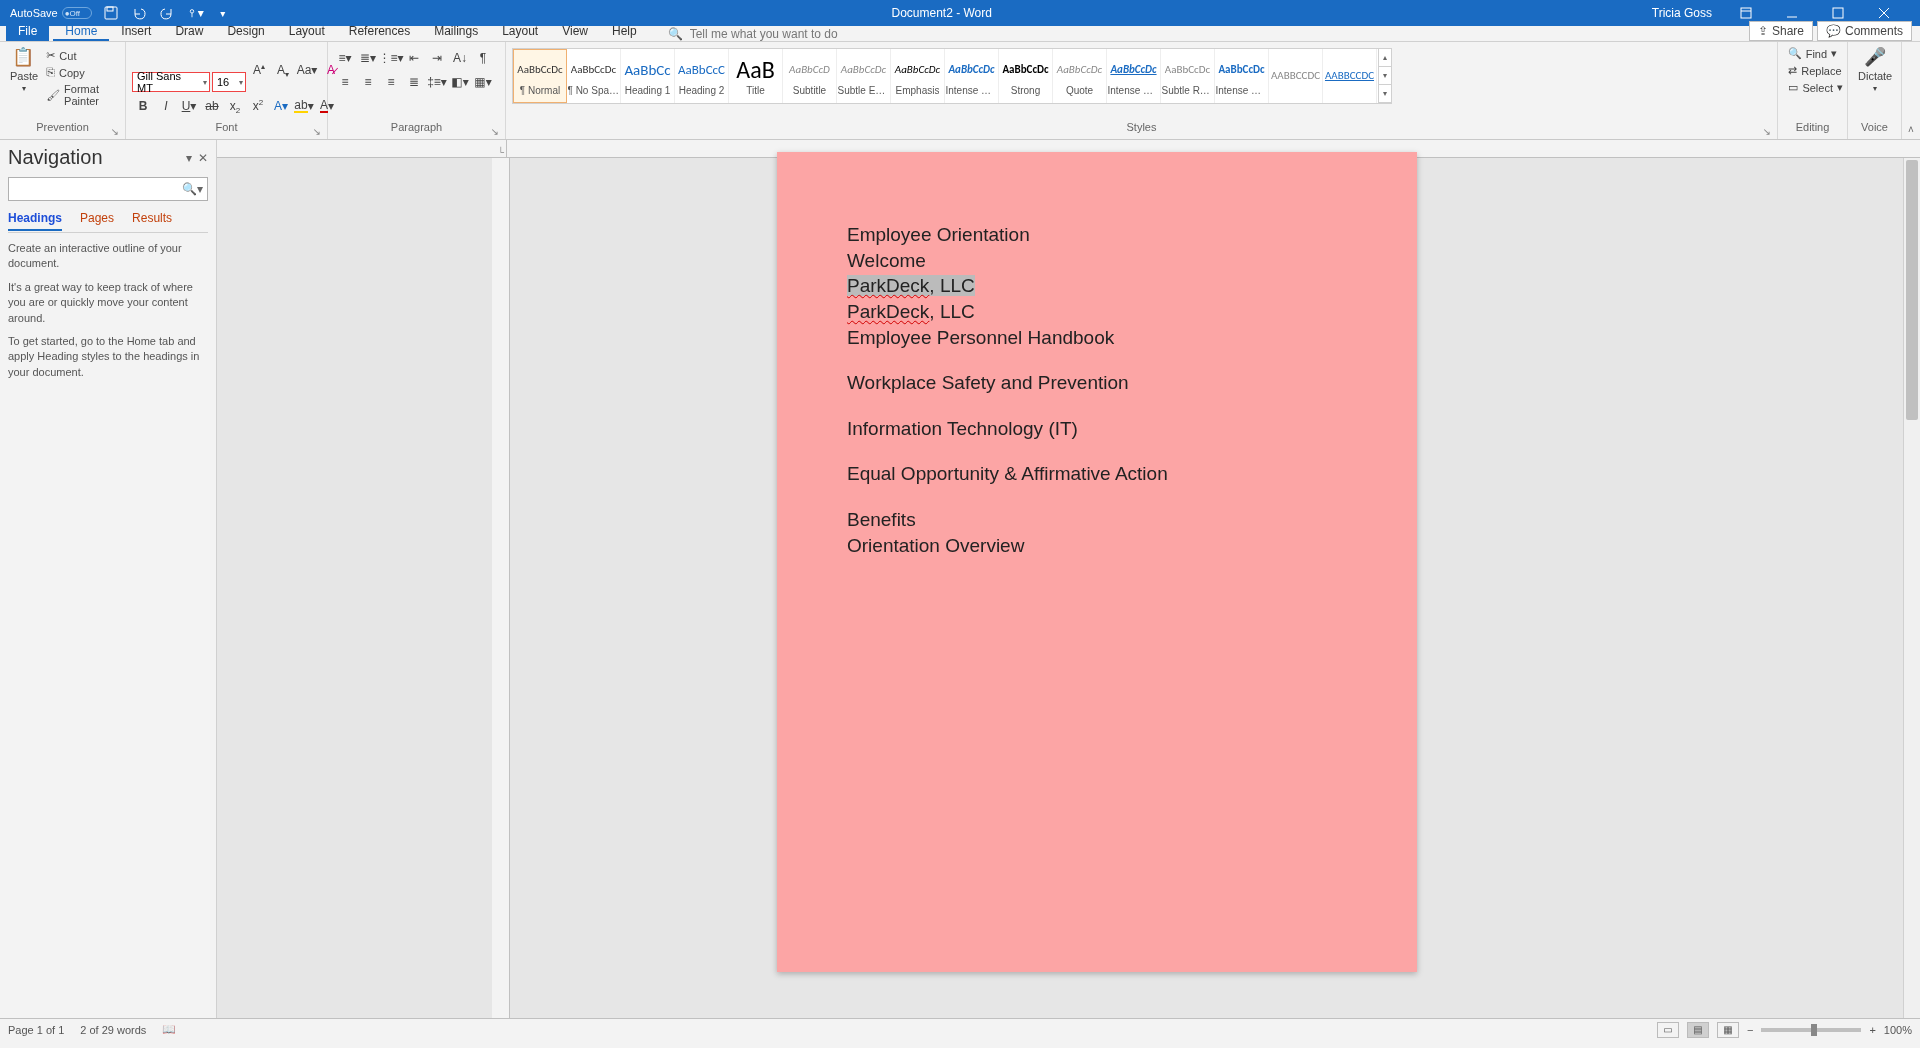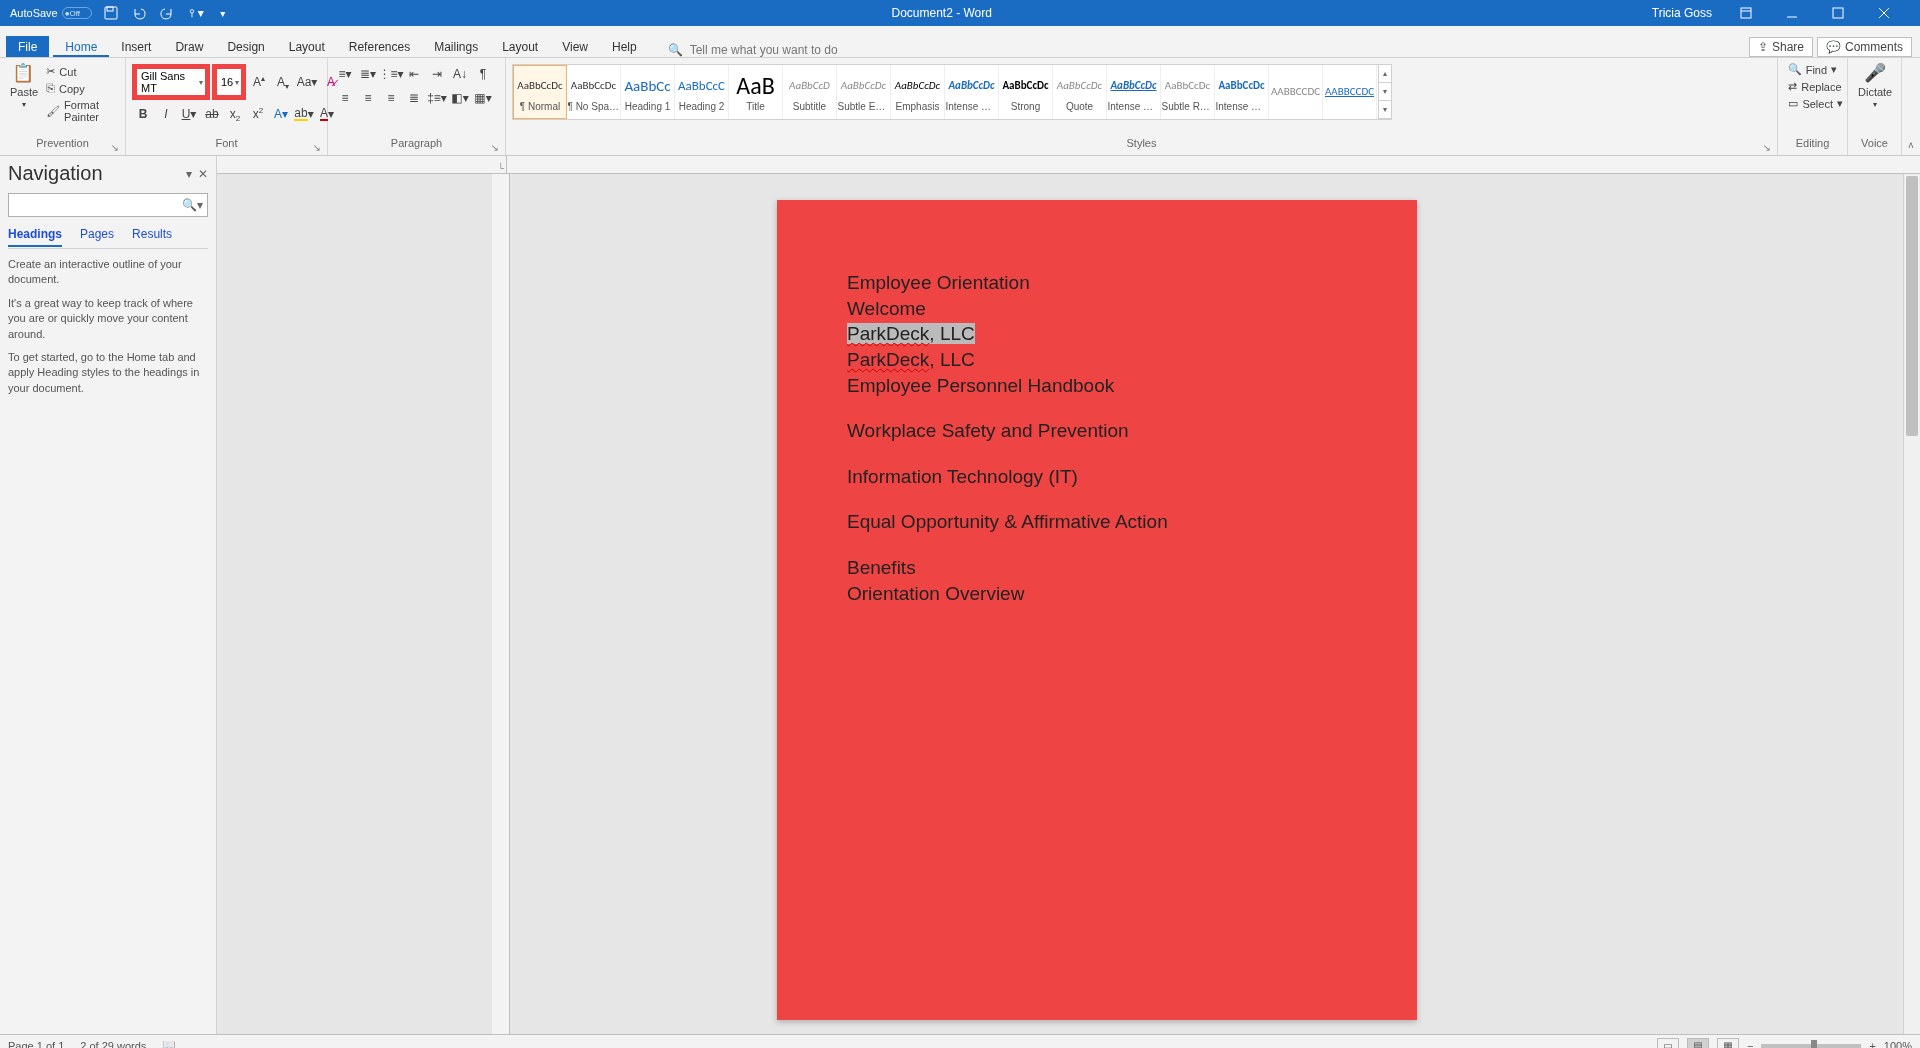--- a/index.html
+++ b/index.html
@@ -12,21 +12,21 @@
 .autosave-toggle { width: 30px; height: 12px; border:1px solid #6da6de; border-radius:7px; display:inline-flex; align-items:center; padding:0 2px; font-size:8px; color:#cfe2f6;}
 .qat-btn { width:18px; height:18px; display:flex; align-items:center; justify-content:center; color:#fff; }
 .qat-btn svg{ stroke:#fff; fill:none; }
 .titlebar-center { flex:1; text-align:center; font-size:12px; }
 .titlebar-right { display:flex; align-items:center; gap:6px; padding-right:16px; }
 .tb-user { font-size:12px; margin-right:8px; }
 .win-btn { width:40px; height:26px; display:flex; align-items:center; justify-content:center; color:#fff; }
 .win-btn svg{stroke:#fff; fill:none;}
 
 
-.ribbon-tabs { height: 32px; background:#f3f3f3; display:flex; align-items:flex-end; border-bottom:1px solid #d0d0d0; padding-left:6px; gap:0;}
+.ribbon-tabs { height: 16px; background:#f3f3f3; display:flex; align-items:flex-end; border-bottom:1px solid #d0d0d0; padding-left:6px; gap:0;}
 .rtab { padding: 4px 12px 3px; font-size:12px; color:#333; cursor:pointer; }
 .rtab.file { background:#1a6bc2; color:#fff; margin-right:4px;}
 .rtab.active { color:#1a6bc2; border-bottom:2px solid #1a6bc2; padding-bottom:1px;}
 .rtab-right { margin-left:auto; display:flex; gap:4px; padding-right:8px;}
 .rtab-rbtn { padding:2px 8px; border:1px solid #c0c0c0; background:#fff; font-size:12px; color:#444; display:flex; align-items:center; gap:4px;}
 
 .tellme { display:flex; align-items:center; gap:6px; margin-left:20px; color:#777; font-size:12px;}
 .tellme-icon{color:#777;}
 
 
@@ -35,21 +35,21 @@
 .rgroup-body { flex:1; display:flex; align-items:flex-start; }
 .rgroup-label { height:18px; font-size:11px; color:#666; text-align:center; position:relative;}
 .rgroup-label .dlg{ position:absolute; right:2px; bottom:2px; font-size:10px; color:#888;}
 .rbtn { display:flex; flex-direction:column; align-items:center; padding:2px 6px; font-size:11px; color:#444; gap:2px;}
 .rbtn .ic{ font-size:18px;}
 .row{display:flex; gap:2px; align-items:center;}
 .col{display:flex; flex-direction:column; gap:2px;}
 .mini{ width:22px; height:20px; display:flex; align-items:center; justify-content:center; font-size:12px; color:#444;}
 .sup{font-size:8px; position:relative; top:-4px;}
 .sub{font-size:8px; position:relative; top:4px;}
-.font-combo { height:36px; border:5px solid #ef4444; background:#fff; padding:0 14px 0 4px; font-size:11px; display:flex; align-items:center; position:relative;}
+.font-combo { height:20px; border:1px solid #ef4444; background:#fff; padding:0 14px 0 4px; font-size:11px; display:flex; align-items:center; position:relative;margin-top:24px;}
 .font-combo .dd{position:absolute; right:2px; font-size:8px; color:#666;}
 .small-row{display:flex; gap:1px;}
 .underline-red{border-bottom:2px solid #d00000; display:inline-block; line-height:12px;}
 .underline-yellow{border-bottom:2px solid #ffd300; display:inline-block; line-height:12px;}
 
 
 .styles-gallery{ display:flex; gap:0; border:1px solid #d0d0d0; background:#fff; height:56px; overflow:hidden; position:relative; padding-right:14px;}
 .style-item{ width:54px; display:flex; flex-direction:column; align-items:center; justify-content:center; border-right:1px solid #eee; gap:2px; padding:2px 0;}
 .style-item.sel{ border:1px solid #f0b070; background:#fff6e5; padding:1px 0;}
 .style-prev{ font-family: "Calibri", sans-serif; font-size:11px; color:#333; height:26px; display:flex; align-items:center;}
@@ -64,34 +64,34 @@
 .workspace{ display:flex; height: calc(100% - 26px - 24px - 98px - 22px); }
 
 
 .navpane { width:217px; background:#f3f3f3; border-right:1px solid #d0d0d0; display:flex; flex-direction:column; padding:6px 8px; gap:8px;}
 .nav-head{ display:flex; align-items:center; justify-content:space-between;}
 .nav-title{ color:#333; font-size:20px; font-weight:400;}
 .nav-head-btns{display:flex; gap:6px; color:#666;}
 .nav-search{ height:24px; border:1px solid #b0b0b0; background:#fff; display:flex; align-items:center; padding:0 4px;}
 .nav-search input{ flex:1; border:none; outline:none; font-size:12px;}
 .nav-tabs{ display:flex; gap:18px; padding:2px 0; border-bottom:1px solid #d0d0d0;}
-.nav-tab{ font-size:12px; color:#1d4ed8; padding-bottom:4px; cursor:pointer;}
+.nav-tab{ font-size:12px; color:#c2410c; padding-bottom:4px; cursor:pointer;}
 .nav-tab.active{ color:#1d4ed8; border-bottom:2px solid #1a6bc2; font-weight:600; margin-bottom:-1px;}
 .nav-hint{ font-size:11px; color:#555; line-height:1.4; }
 
 
 .pagearea{ flex:1; background:#e6e6e6; position:relative; overflow:hidden;}
 .hruler{ height:18px; background:#f3f3f3; border-bottom:1px solid #c0c0c0; position:relative; display:flex;}
 .hruler .corner{width:290px; border-right:1px solid #c0c0c0; display:flex; align-items:flex-end; justify-content:flex-end; padding-right:2px; font-size:9px; color:#888;}
 .hruler .ticks{flex:1; position:relative; font-size:9px; color:#888;}
 .vruler{position:absolute; left:275px; top:18px; bottom:0; width:18px; background:#f3f3f3; border-right:1px solid #c0c0c0;}
 .scroll-v{position:absolute; right:0; top:18px; bottom:0; width:17px; background:#f0f0f0; border-left:1px solid #d0d0d0;}
 .scroll-v .thumb{position:absolute; left:2px; right:2px; top:2px; height:260px; background:#c0c0c0; border-radius:2px;}
 
-.page{ position:absolute; left:560px; top:44px; width:640px; height:820px; background:#ef4444; box-shadow:0 2px 6px rgba(0,0,0,.25); padding:70px 70px; font-family: "Gill Sans MT", "Gill Sans", sans-serif; color:#222;}
+.page{ position:absolute; left:560px; top:12px; width:640px; height:820px; background:#fca5a5; box-shadow:0 2px 6px rgba(0,0,0,.25); padding:70px 70px; font-family: "Gill Sans MT", "Gill Sans", sans-serif; color:#222;}
 .page p{ font-size:19px; line-height:1.35; margin:0; }
 .page p.gap{ margin-top:20px;}
 .sel-text{ background:#bbbbbb; }
 .spell{ text-decoration: underline wavy #d00000 1px; text-underline-offset:2px;}
 
 
 .statusbar{ height:22px; background:#f3f3f3; border-top:1px solid #c0c0c0; display:flex; align-items:center; font-size:11px; color:#555; padding:0 8px; gap:16px;}
 .statusbar .right{margin-left:auto; display:flex; align-items:center; gap:8px;}
 .view-btn{width:22px; height:16px; border:1px solid #bbb; display:flex; align-items:center; justify-content:center; font-size:10px;}
 .view-btn.active{background:#d0d0d0;}

